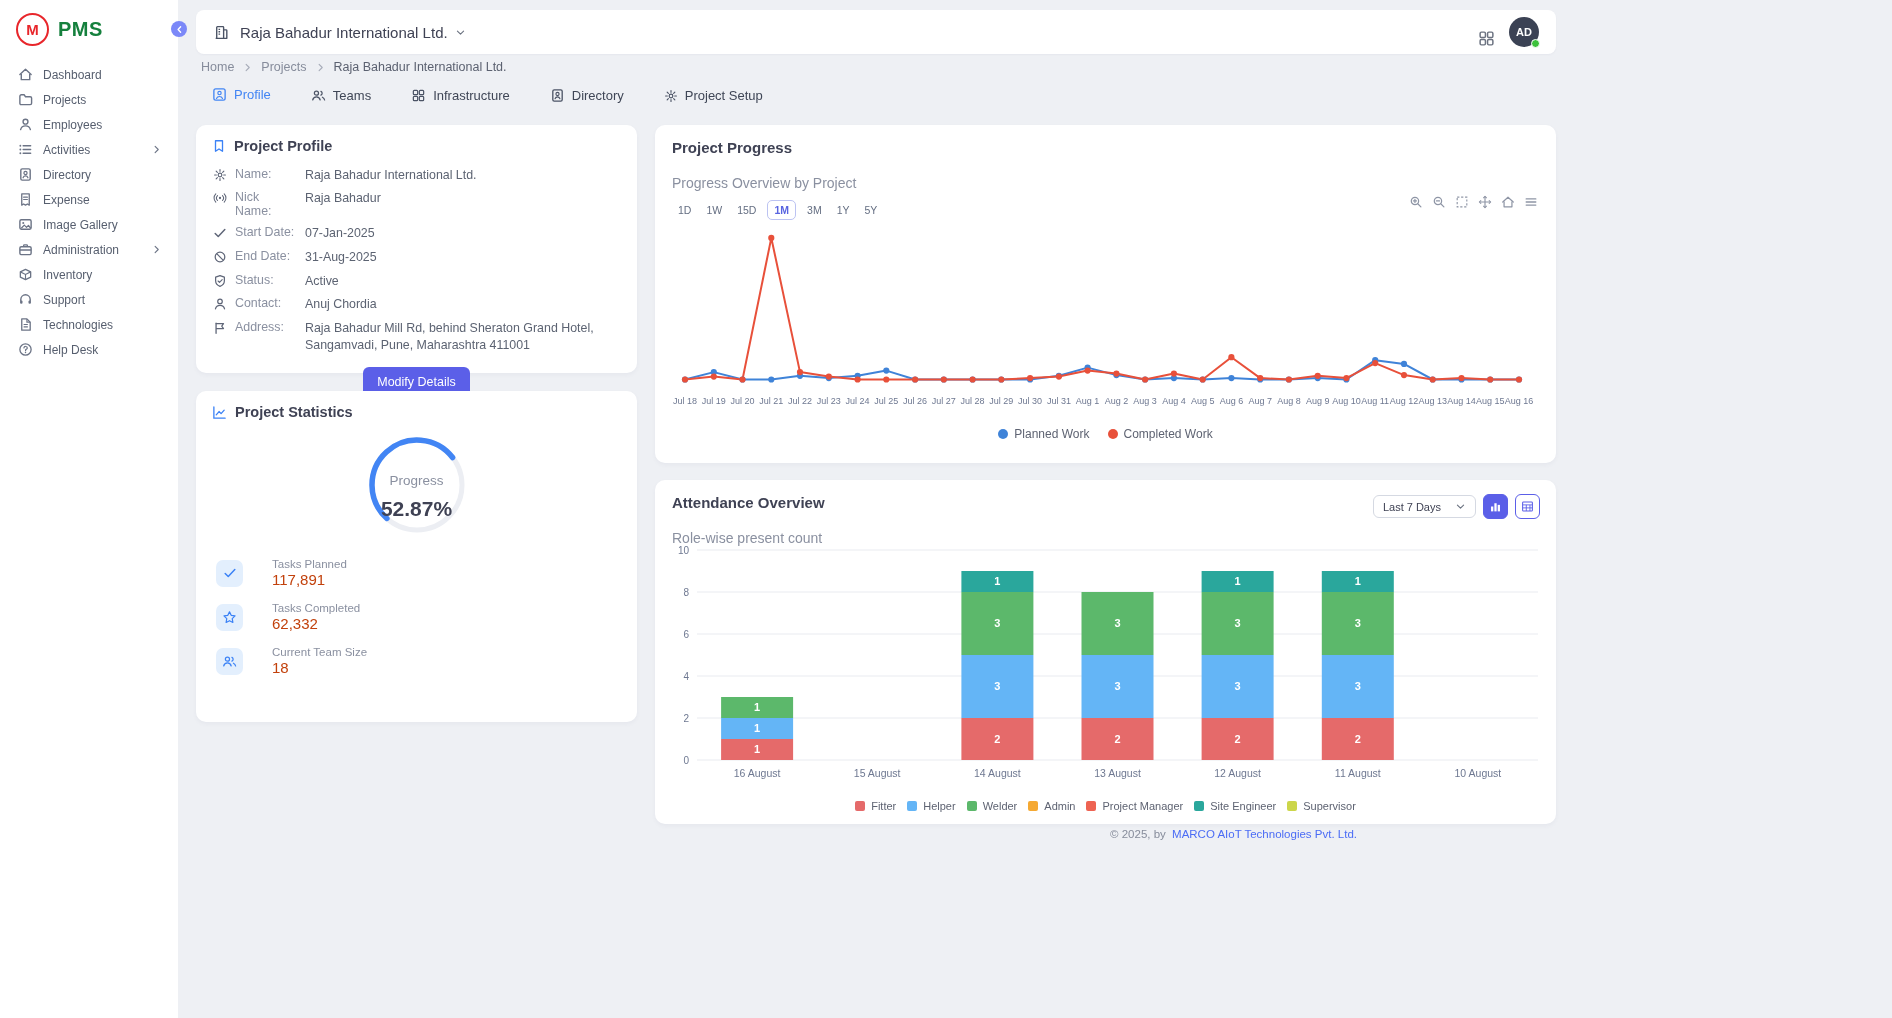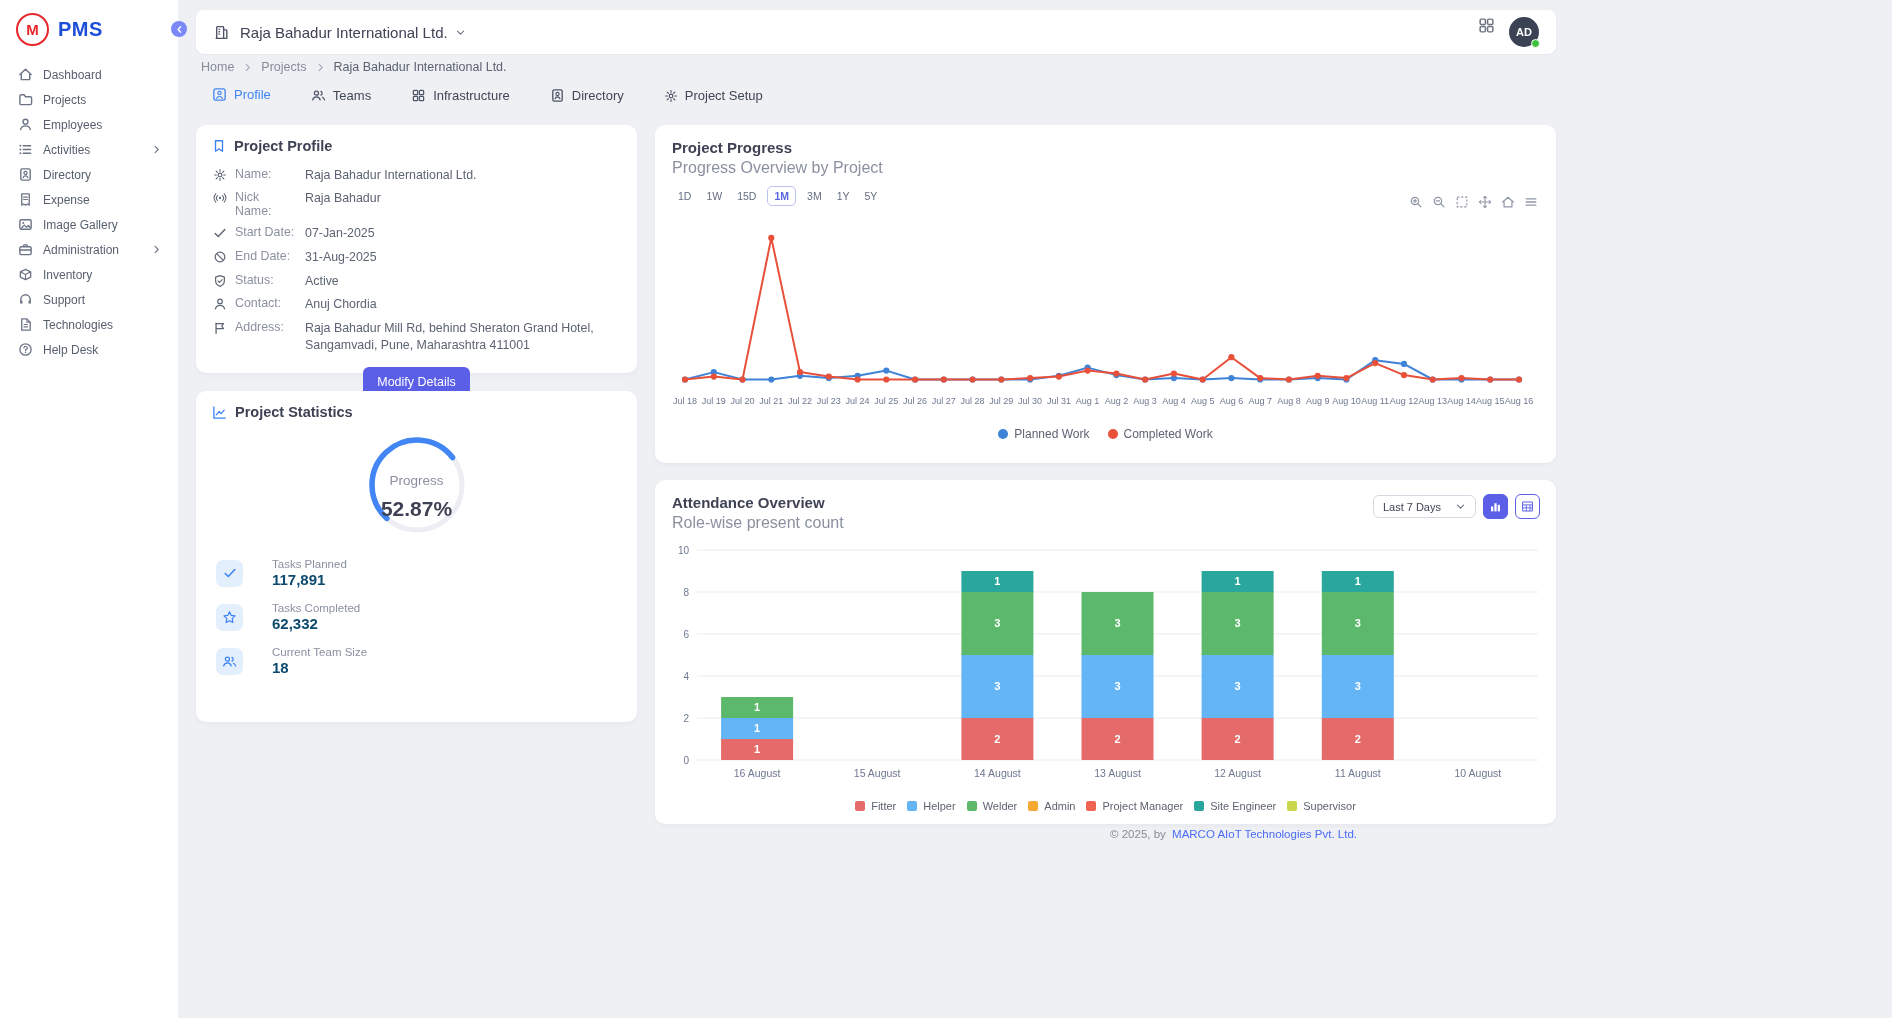--- a/index.html
+++ b/index.html
@@ -5,34 +5,34 @@
   *{margin:0;padding:0;box-sizing:border-box}
   body{font-family:"Liberation Sans",sans-serif;background:#eef0f4;color:#3f4254}
   .page{position:relative;width:1892px;height:1018px;background:#eef0f4;overflow:hidden}
   .icon{display:inline-flex;align-items:center;justify-content:center;line-height:0}
   .icon svg{display:block}
 
   
   .sidebar{position:absolute;left:0;top:0;bottom:0;width:178px;background:#fff;z-index:2}
   .logo-row{display:flex;align-items:center;gap:9px;padding:13px 16px 10px;cursor:pointer}
   .logo-badge{width:33px;height:33px;border-radius:50%;border:2.5px solid #e8262b;color:#e8262b;display:flex;align-items:center;justify-content:center;font-weight:bold;font-size:15px;flex:none}
-  .logo-text{font-size:20px;font-weight:bold;color:#1d4ed8;letter-spacing:.5px}
+  .logo-text{font-size:20px;font-weight:bold;color:#15803d;letter-spacing:.5px}
   .side-menu{padding-top:6px}
   .side-item{display:flex;align-items:center;gap:10px;height:25px;padding:0 14px 0 18px;font-size:12px;color:#565e6e;cursor:pointer}
   .side-item .icon{color:#6c7486;width:15px}
   .side-label{white-space:nowrap}
   .side-chev{margin-left:auto;color:#9aa1b1}
   .collapse-btn{position:absolute;left:171px;top:21px;width:16px;height:16px;border-radius:50%;background:#7b88f8;border:none;z-index:3;display:flex;align-items:center;justify-content:center;cursor:pointer;padding:0}
 
   
   .header-card{position:absolute;left:196px;top:10px;width:1360px;height:44px;background:#fff;border-radius:8px;display:flex;align-items:center;padding:0 17px;box-shadow:0 1px 2px rgba(76,87,125,.05)}
   .header-card .building{color:#4b5365}
   .company{font-size:15px;font-weight:500;color:#3f4254;margin:0 7px 0 10px;cursor:pointer}
   .hdr-chev{color:#6b7280;cursor:pointer}
-  .header-right{margin-left:auto;display:flex;align-items:flex-start;gap:14px}
+  .header-right{margin-left:auto;display:flex;align-items:flex-end;gap:14px}
   .apps-btn{color:#6b7280;cursor:pointer}
   .avatar{position:relative;width:30px;height:30px;border-radius:50%;background:#3b4254;color:#fff;font-size:11px;font-weight:bold;display:flex;align-items:center;justify-content:center;cursor:pointer}
   .status-dot{position:absolute;right:-1px;bottom:-1px;width:9px;height:9px;border-radius:50%;background:#3cc13b;border:1.5px solid #fff}
 
   
   .breadcrumb{position:absolute;left:201px;top:60px;display:flex;align-items:center;gap:8px;font-size:12.5px;color:#868c9b}
   .bc-item{cursor:pointer}
   .bc-item.last{color:#5b6170}
   .bc-sep{color:#a6abb8}
   .tabs{position:absolute;left:207px;top:85px;display:flex;gap:30px}
@@ -55,26 +55,26 @@
 
   .stats-card{left:196px;top:391px;width:441px;height:331px}
   .gauge-wrap{position:relative;width:112px;height:112px;margin:0 auto}
   .gauge-label{position:absolute;left:0;right:0;top:44px;text-align:center;font-size:13.5px;color:#8a90a0}
   .gauge-value{position:absolute;left:0;right:0;top:68px;text-align:center;font-size:21px;font-weight:bold;color:#3f4254}
   .stats-list{margin-top:10px}
   .stat-row{display:flex;align-items:center;gap:29px;padding:7px 20px}
   .stat-icon{width:27px;height:27px;border-radius:7px;background:#e3effd;color:#3b82f6;display:flex;align-items:center;justify-content:center;flex:none}
   .stat-text{display:flex;flex-direction:column}
   .stat-label{font-size:11.5px;color:#8a90a0;margin-bottom:1px}
-  .stat-value{font-size:15px;font-weight:bold;color:#0c4a6e}
+  .stat-value{font-size:15px;font-weight:normal;color:#c2410c}
 
   .progress-card{left:655px;top:125px;width:901px;height:338px}
   .card-head{padding:14px 17px 0}
   .pc-title{font-size:15px;font-weight:bold;color:#3f4254}
-  .pc-sub{font-size:16px;color:#8a90a0;margin-top:3px}
+  .pc-sub{font-size:14px;color:#8a90a0;margin-top:19px}
   .range-row{display:flex;align-items:center;gap:7px;margin:9px 0 0 2px}
   .range-btn{background:none;border:none;font-family:inherit;font-size:10.5px;color:#646e82;cursor:pointer;padding:3px 4px;border-radius:5px}
   .range-btn.active{color:#5864e0;border:1px solid #bcc3f2;padding:3px 6px;font-weight:bold}
   .chart-toolbar{position:absolute;right:18px;top:70px;display:flex;gap:9px;color:#8e95a5}
   .tool{cursor:pointer}
   .line-chart{position:absolute;left:14px;top:84px}
   .chart-legend{position:absolute;left:0;right:0;bottom:22px;display:flex;justify-content:center;align-items:center;gap:18px;font-size:12px;color:#5e6372}
   .lg-item{display:flex;align-items:center;gap:6px;cursor:pointer}
   .lg-swatch{display:inline-block;width:10px;height:10px}
   .lg-swatch.round{border-radius:50%}

